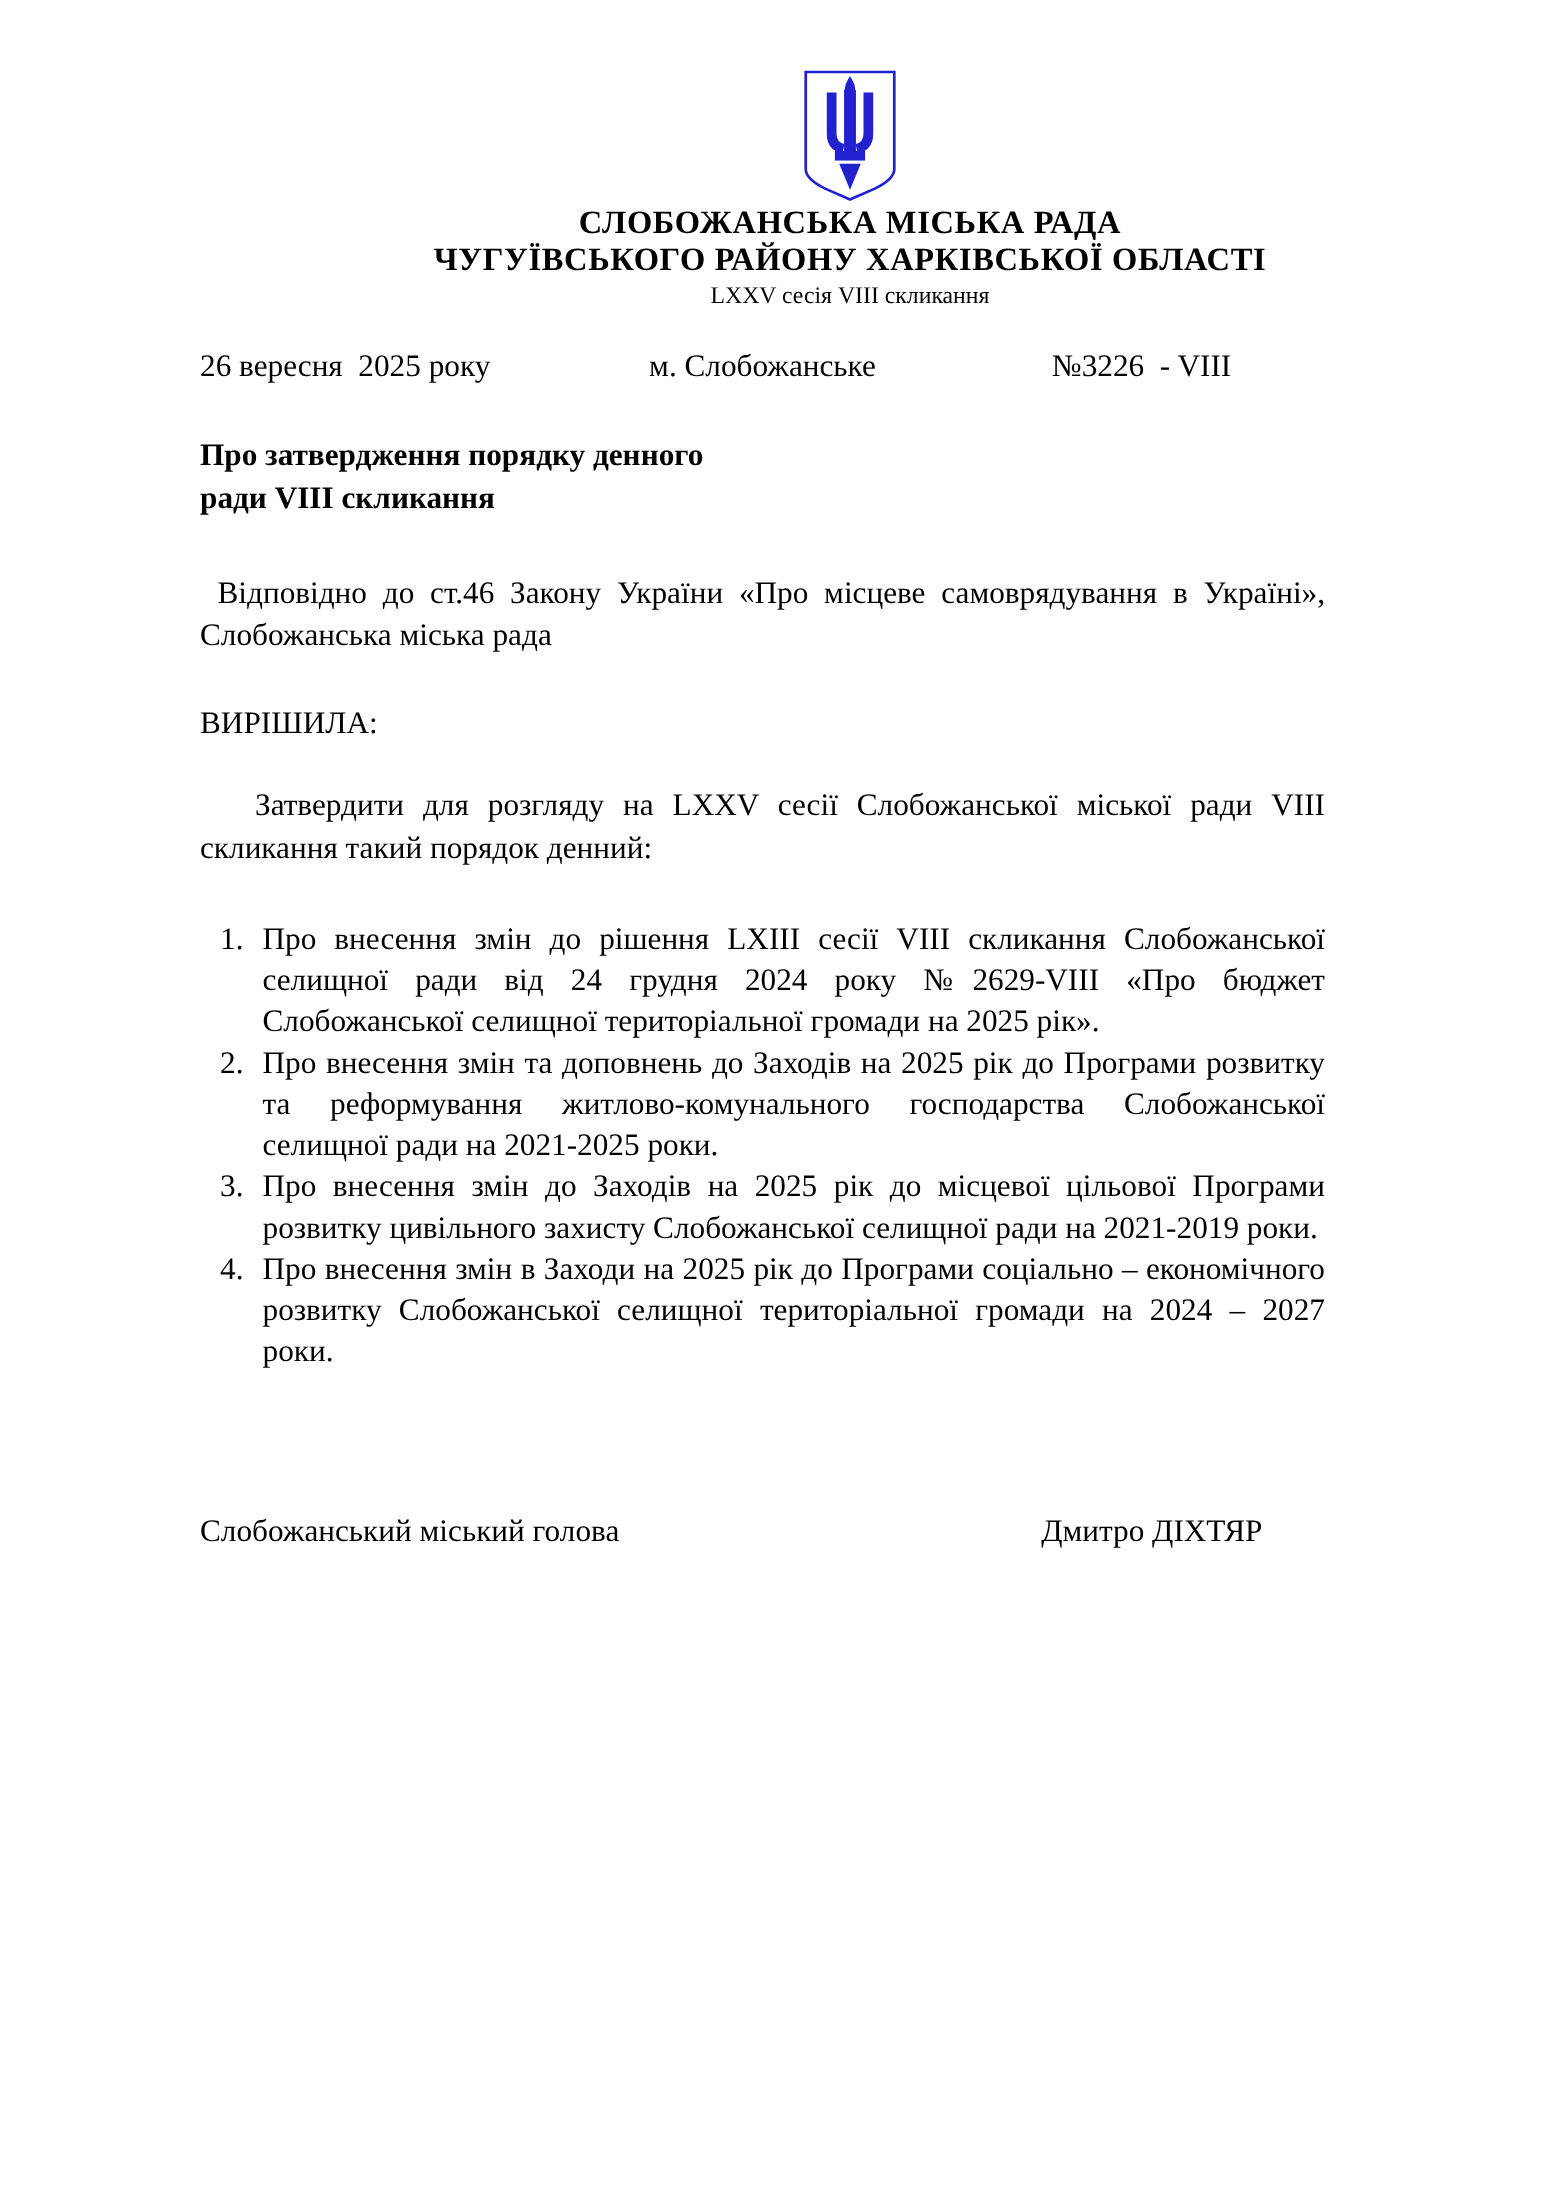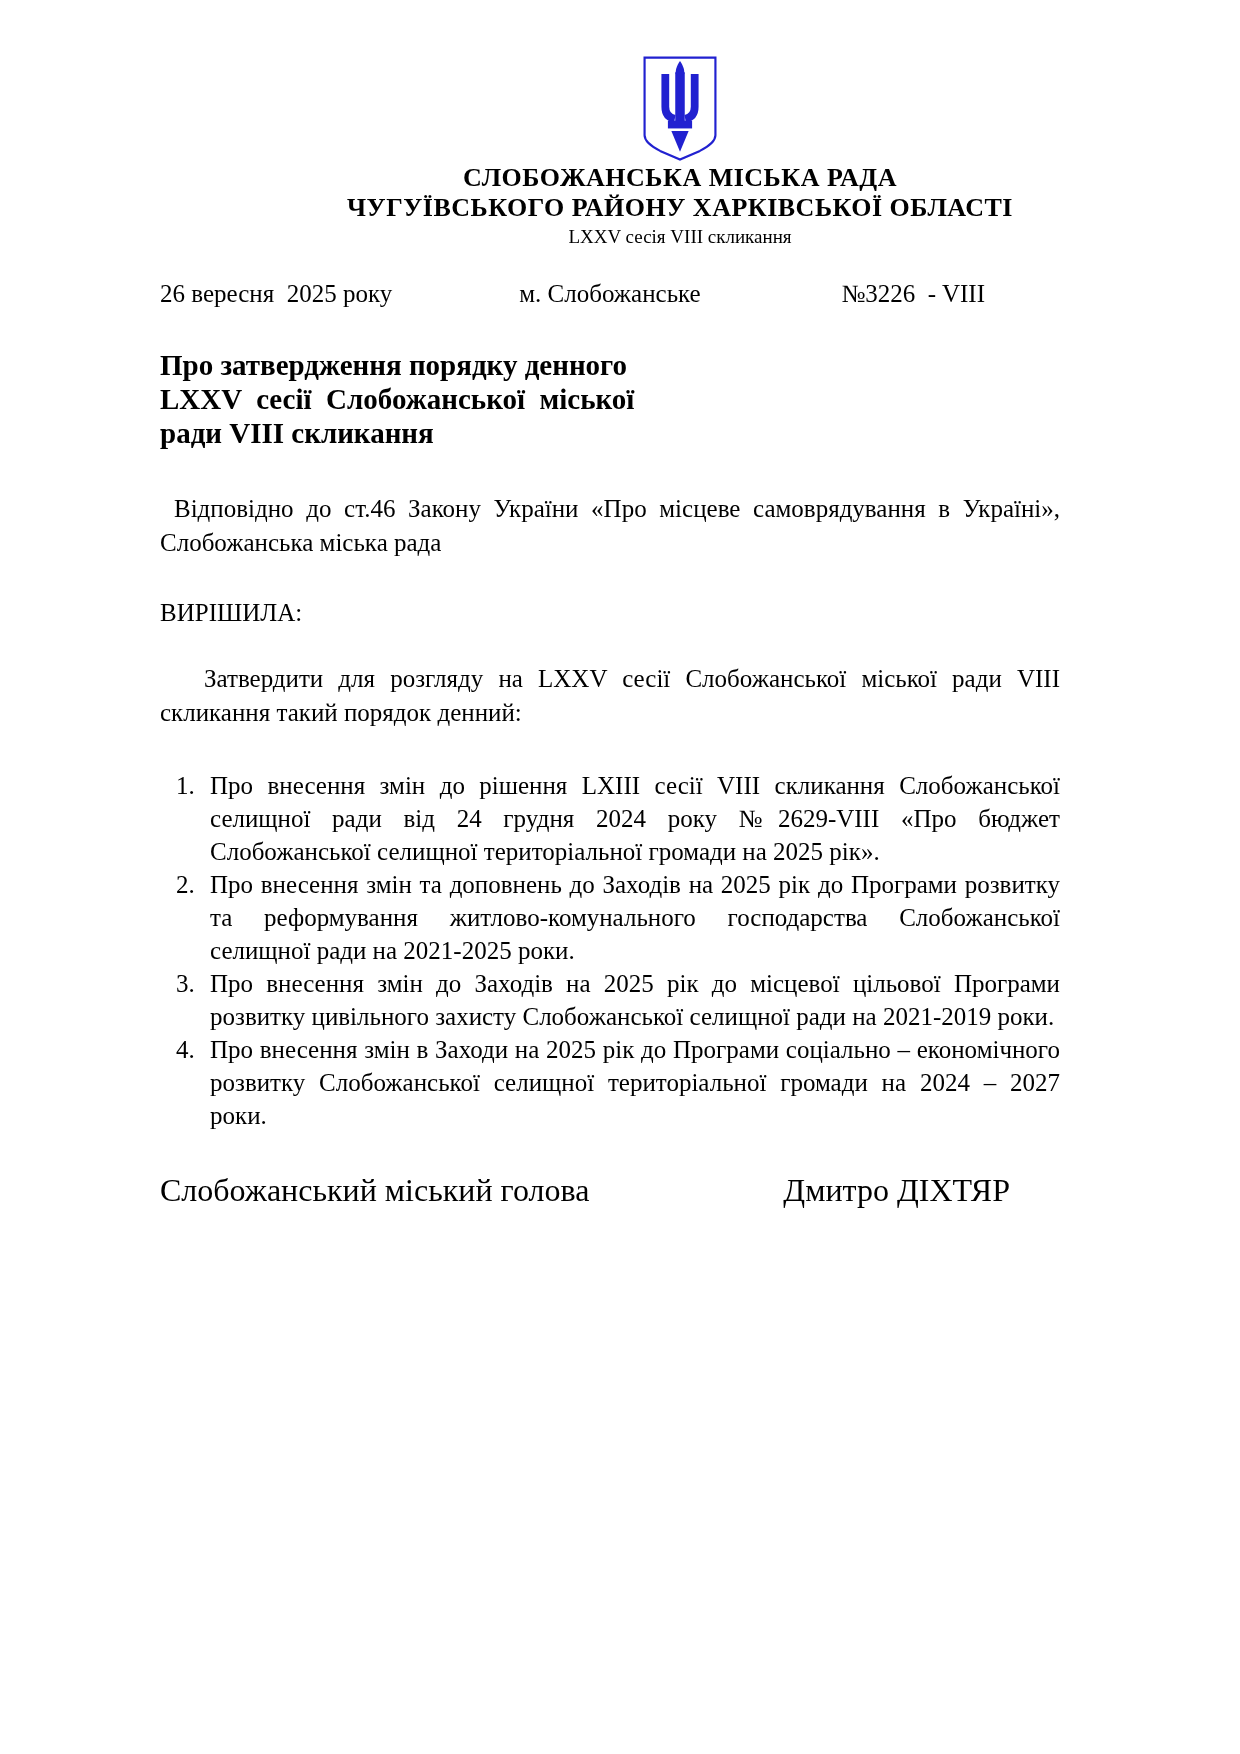--- a/index.html
+++ b/index.html
@@ -53,21 +53,21 @@
     font-size: 25px;
     line-height: 33px;
   }
   .req-date  { text-align: left;  white-space: pre; }
   .req-place { text-align: center; white-space: pre; }
   .req-num   { text-align: right; white-space: pre; padding-right: 75px; }
   
   .subject {
     margin-top: 38px;
     font-weight: bold;
-    font-size: 29px;
+    font-size: 25px;
     line-height: 34px;
   }
   .subject div { white-space: pre-wrap; }
   
   .preamble {
     margin-top: 10px;
     padding-top: 32px;
     font-size: 25px;
     line-height: 34px;
     text-align: justify;
@@ -103,22 +103,22 @@
   }
   .agenda .item-text {
     flex: 1 1 auto;
     text-align: justify;
   }
   
   .signature-row {
     display: flex;
     justify-content: space-between;
     align-items: baseline;
-    margin-top: 42px;
-    font-size: 32px;
+    margin-top: 111px;
+    font-size: 25px;
     line-height: 33px;
   }
   .sig-name { padding-right: 50px; }
 </style>
 </head>
 <body>
 
 <div class="page">
 
   <div class="header-block">
@@ -145,21 +145,20 @@
   <div class="content">
 
     <div class="req-row">
       <div class="req-date">26 вересня  2025 року</div>
       <div class="req-place">м. Слобожанське</div>
       <div class="req-num">№3226  - VIII</div>
     </div>
 
     <div class="subject">
       <div>Про затвердження порядку денного</div>
-      <div>LXXV  сесії  Слобожанської  міської</div>
       <div>ради VIII скликання</div>
     </div>
 
     <div class="preamble">Відповідно до ст.46 Закону України «Про місцеве самоврядування в Україні», Слобожанська міська рада</div>
 
     <div class="resolved">ВИРІШИЛА:</div>
 
     <div class="resolution-intro">Затвердити для розгляду на LXXV сесії Слобожанської міської ради VIII скликання такий порядок денний:</div>
 
     <ol class="agenda">

